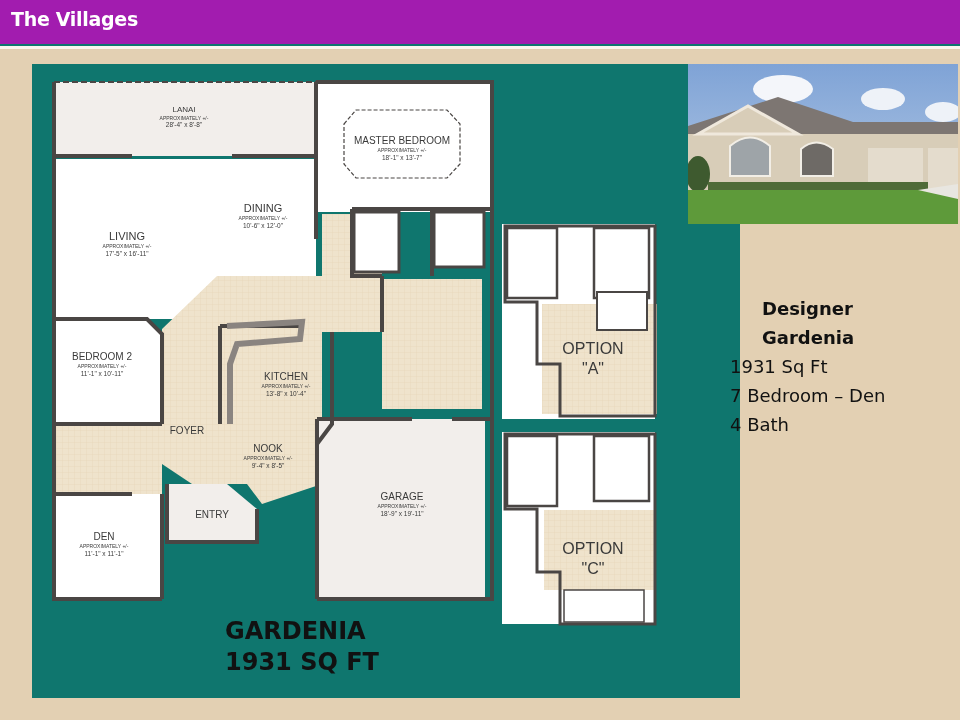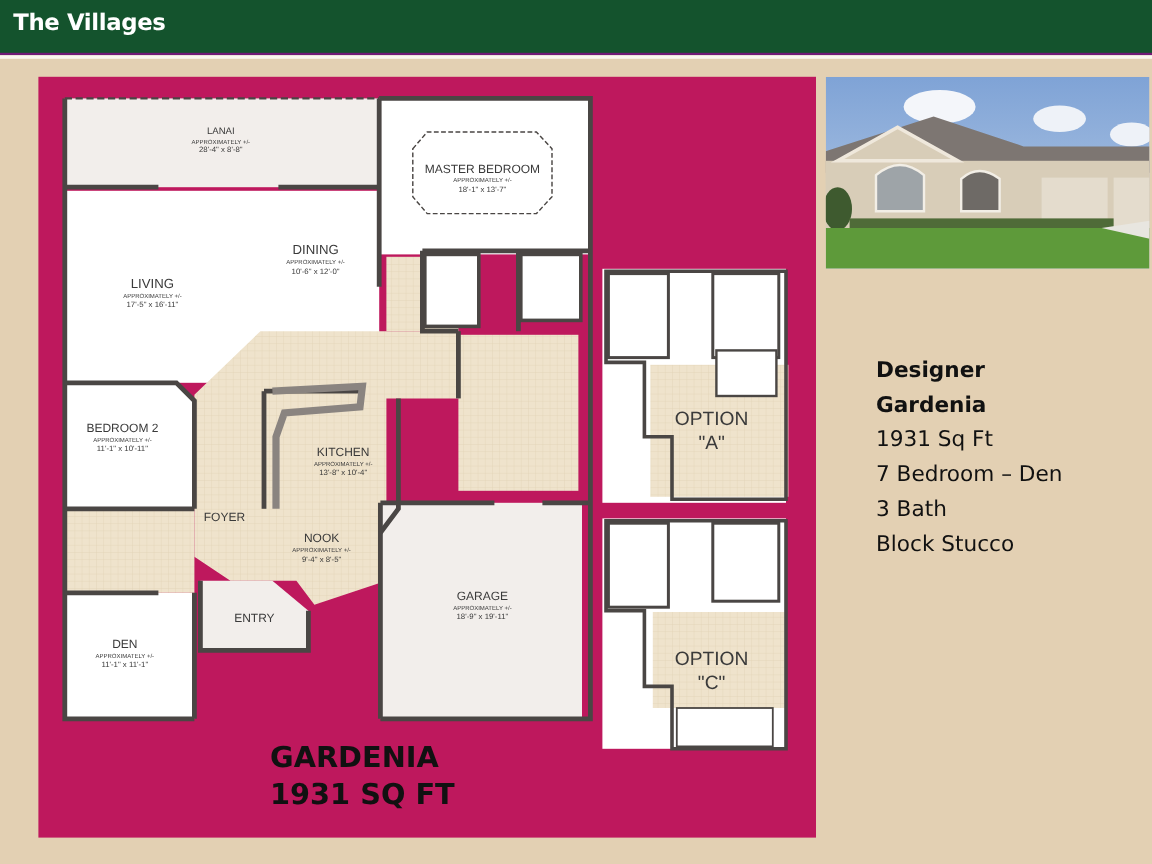--- a/index.html
+++ b/index.html
@@ -5,51 +5,51 @@
   html, body { margin: 0; padding: 0; }
   body {
     width: 960px; height: 720px; overflow: hidden;
     background: #e3d0b3;
     font-family: "Liberation Sans", sans-serif;
     position: relative;
   }
   .slide { position: absolute; left: 0; top: 0; width: 960px; height: 720px; background: #e3d0b3; }
   .header {
     position: absolute; left: 0; top: 0; width: 960px; height: 44px;
-    background: #14532d;
-    border-bottom: 2px solid #701a75;
+    background: #a21caf;
+    border-bottom: 2px solid #0f766e;
   }
   .header-line {
     position: absolute; left: 0; top: 46px; width: 960px; height: 3px; background: #fbf6ee;
   }
   .header-title {
     position: absolute; left: 11px; top: 8px;
     color: #ffffff; font-weight: bold; font-size: 19px;
     font-family: "DejaVu Sans", sans-serif; letter-spacing: -0.3px;
   }
   .plan-panel {
-    position: absolute; left: 32px; top: 64px; width: 648px; height: 634px;
-    background: #be185d;
+    position: absolute; left: 32px; top: 64px; width: 708px; height: 634px;
+    background: #0f766e;
   }
   .plan-svg { position: absolute; left: 0; top: 0; }
   .plan-title {
     position: absolute; left: 193px; top: 552px;
     font-family: "DejaVu Sans", sans-serif; font-weight: bold;
     font-size: 24px; line-height: 31px; color: #111;
   }
   .photo {
     position: absolute; left: 688px; top: 64px; width: 270px; height: 160px;
     overflow: hidden;
   }
   .info {
     position: absolute; left: 730px; top: 294px;
     font-family: "DejaVu Sans", sans-serif; font-size: 18px; line-height: 29px;
     color: #111;
   }
-  .info .b { font-weight: bold; }
+  .info .b { font-weight: bold; margin-left: 32px; }
   .room-label { font-family: "Liberation Sans", sans-serif; fill: #3a3a3a; }
 </style>
 </head>
 <body>
 
 <div class="slide">
   <div class="header">
     <div class="header-title">The Villages</div>
   </div>
   <div class="header-line"></div>
@@ -218,16 +218,15 @@
       <rect x="0" y="126" width="270" height="34" fill="#5e9a3a"></rect>
       <polygon points="230,126 270,120 270,135" fill="#e8e6e0"></polygon>
     </svg>
   </div>
 
   <div class="info">
     <div class="b">Designer</div>
     <div class="b">Gardenia</div>
     <div>1931 Sq Ft</div>
     <div>7 Bedroom – Den</div>
-    <div>3 Bath</div>
-    <div>Block Stucco</div>
+    <div>4 Bath</div>
   </div>
 </div>
 
 </body></html>

